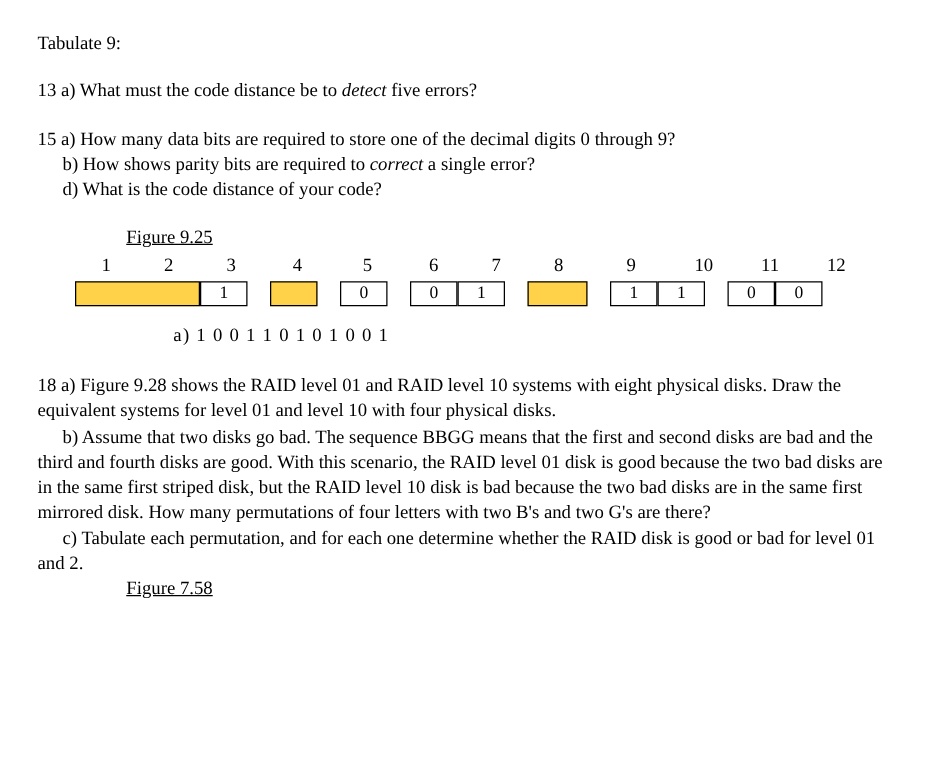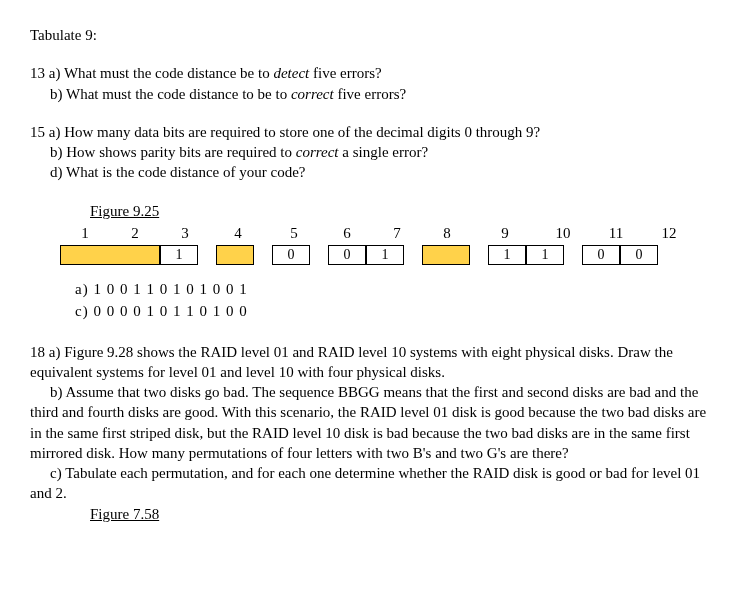--- a/index.html
+++ b/index.html
@@ -9,54 +9,51 @@
     font-size: 15px;
     color: #000;
     background: #fff;
     width: 750px;
     box-sizing: border-box;
     line-height: 1.35;
   }
   .block { margin-bottom: 18px; }
   .sub { padding-left: 20px; }
   .italic { font-style: italic; }
-  .underline { text-decoration: underline; }
+  .underline { text-decoration: underline; margin-left: 11px; }
   .fig-label-row { padding-left: 60px; }
   .bit-table-wrap { padding-left: 30px; margin-top: 2px; margin-bottom: 14px; }
   .bit-row { display: flex; }
   .bit-head { display: flex; }
   .bit-head .col {
     text-align: center;
     font-size: 15px;
     padding-bottom: 2px;
   }
   .bit-row .cell {
     border: 1px solid #000;
     height: 20px;
     box-sizing: border-box;
     text-align: center;
     font-size: 14px;
     line-height: 18px;
   }
   .bit-row .cell.shade { background: #ffd24a; }
   .options { display: flex; padding-left: 45px; }
   .opt-col { width: 300px; }
-  .opt-col div { margin-bottom: 2px; letter-spacing: 1px; }
+  .opt-col div { margin-bottom: 2px; letter-spacing: 1px; text-align: center; }
 </style>
 </head>
 <body>
 
 <div class="block">Tabulate 9:</div>
 
 <div class="block">
   <div>
     <span>13 a) What must the code distance be to </span><span class="italic">detect</span><span> five errors?</span>
-  </div>
-  <div class="sub">
-    <span>b) What must the code distance to be to </span><span class="italic">correct</span><span> five errors?</span>
   </div>
 </div>
 
 <div class="block">
   <div>15 a) How many data bits are required to store one of the decimal digits 0 through 9?</div>
   <div class="sub">
     <span>b) How shows parity bits are required to </span><span class="italic">correct</span><span> a single error?</span>
   </div>
   <div class="sub">d) What is the code distance of your code?</div>
 </div>
@@ -98,21 +95,20 @@
       <div class="cell" style="width:38px">1</div>
       <div style="width:18px"></div>
       <div class="cell" style="width:38px">0</div>
       <div class="cell" style="width:38px">0</div>
     </div>
   </div>
 
   <div class="options">
     <div class="opt-col">
       <div>a) 1 0 0 1 1 0 1 0 1 0 0 1</div>
-      <div>c) 0 0 0 0 1 0 1 1 0 1 0 0</div>
     </div>
   </div>
 </div>
 
 <div class="block">
   <div>18 a) Figure 9.28 shows the RAID level 01 and RAID level 10 systems with eight physical disks. Draw the equivalent systems for level 01 and level 10 with four physical disks.</div>
   <div style="text-indent:20px">b) Assume that two disks go bad. The sequence BBGG means that the first and second disks are bad and the third and fourth disks are good. With this scenario, the RAID level 01 disk is good because the two bad disks are in the same first striped disk, but the RAID level 10 disk is bad because the two bad disks are in the same first mirrored disk. How many permutations of four letters with two B's and two G's are there?</div>
   <div style="text-indent:20px">c) Tabulate each permutation, and for each one determine whether the RAID disk is good or bad for level 01 and 2.</div>
   <div style="padding-left:60px">
     <span class="underline">Figure 7.58</span>

